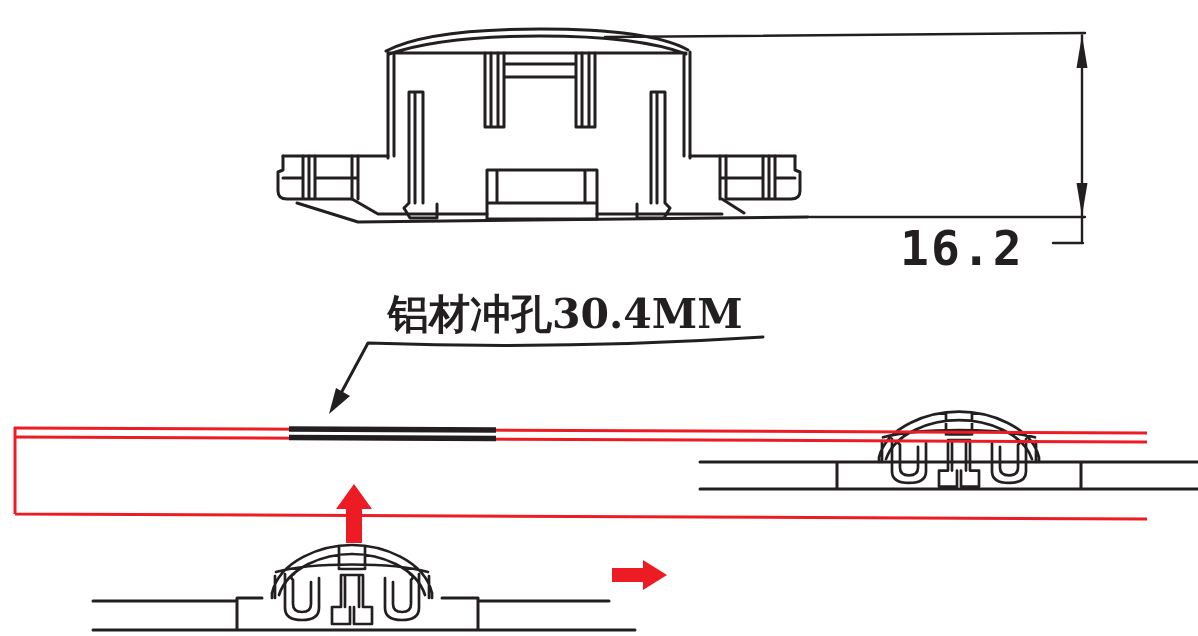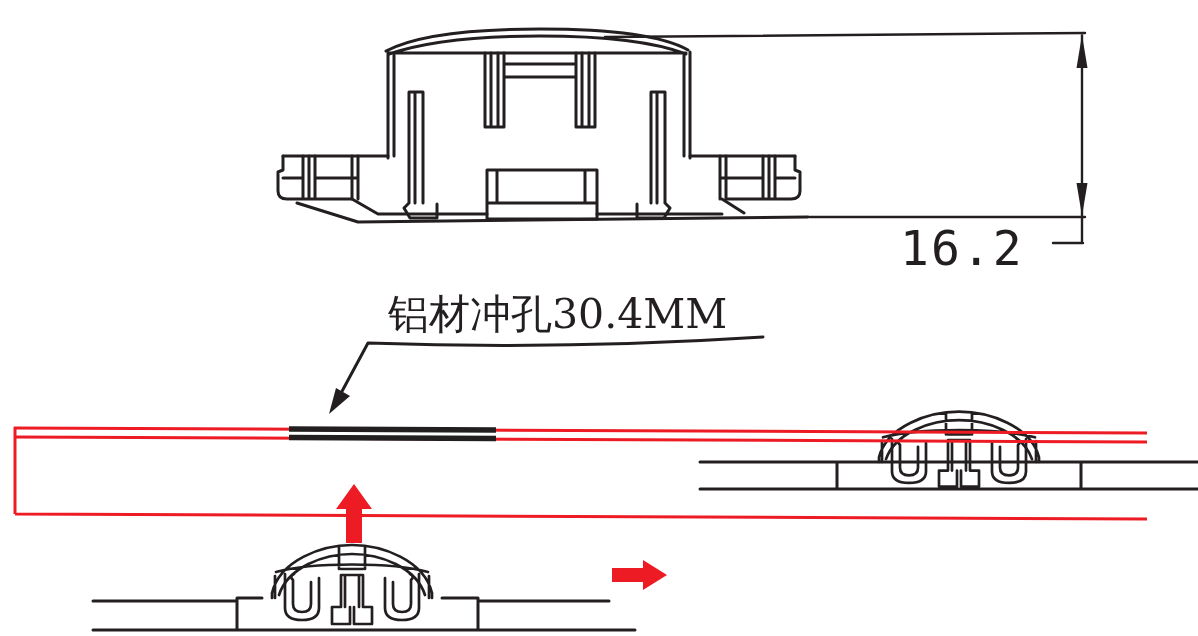--- a/index.html
+++ b/index.html
@@ -1,17 +1,17 @@
 <!DOCTYPE html>
 <html><head>
 <meta charset="utf-8">
 <style>
   html,body{margin:0;padding:0;background:#ffffff;}
   .stage{position:relative;width:1198px;height:636px;background:#ffffff;overflow:hidden;
-         font-family:"Liberation Sans",sans-serif;}
+         font-family:"Liberation Sans",sans-serif;font-weight:bold;}
   svg{display:block;}
   .blk{stroke:#231F20;stroke-width:3;fill:none;stroke-linecap:round;stroke-linejoin:round;}
   .blk-thin{stroke:#231F20;stroke-width:2.4;fill:none;stroke-linecap:round;stroke-linejoin:round;}
   .red{stroke:#ED1C24;stroke-width:3;fill:none;stroke-linecap:butt;}
   .redfill{fill:#ED1C24;stroke:none;}
   .blkfill{fill:#231F20;stroke:none;}
   .punch{stroke:#231F20;stroke-width:5.5;fill:none;stroke-linecap:butt;}
   .dim-text{font-family:"DejaVu Sans Mono","Liberation Mono",monospace;font-size:48px;
             fill:#231F20;letter-spacing:2px;}
   .cn-text{font-family:"DejaVu Serif","Liberation Serif",serif;font-size:41px;fill:#231F20;}

